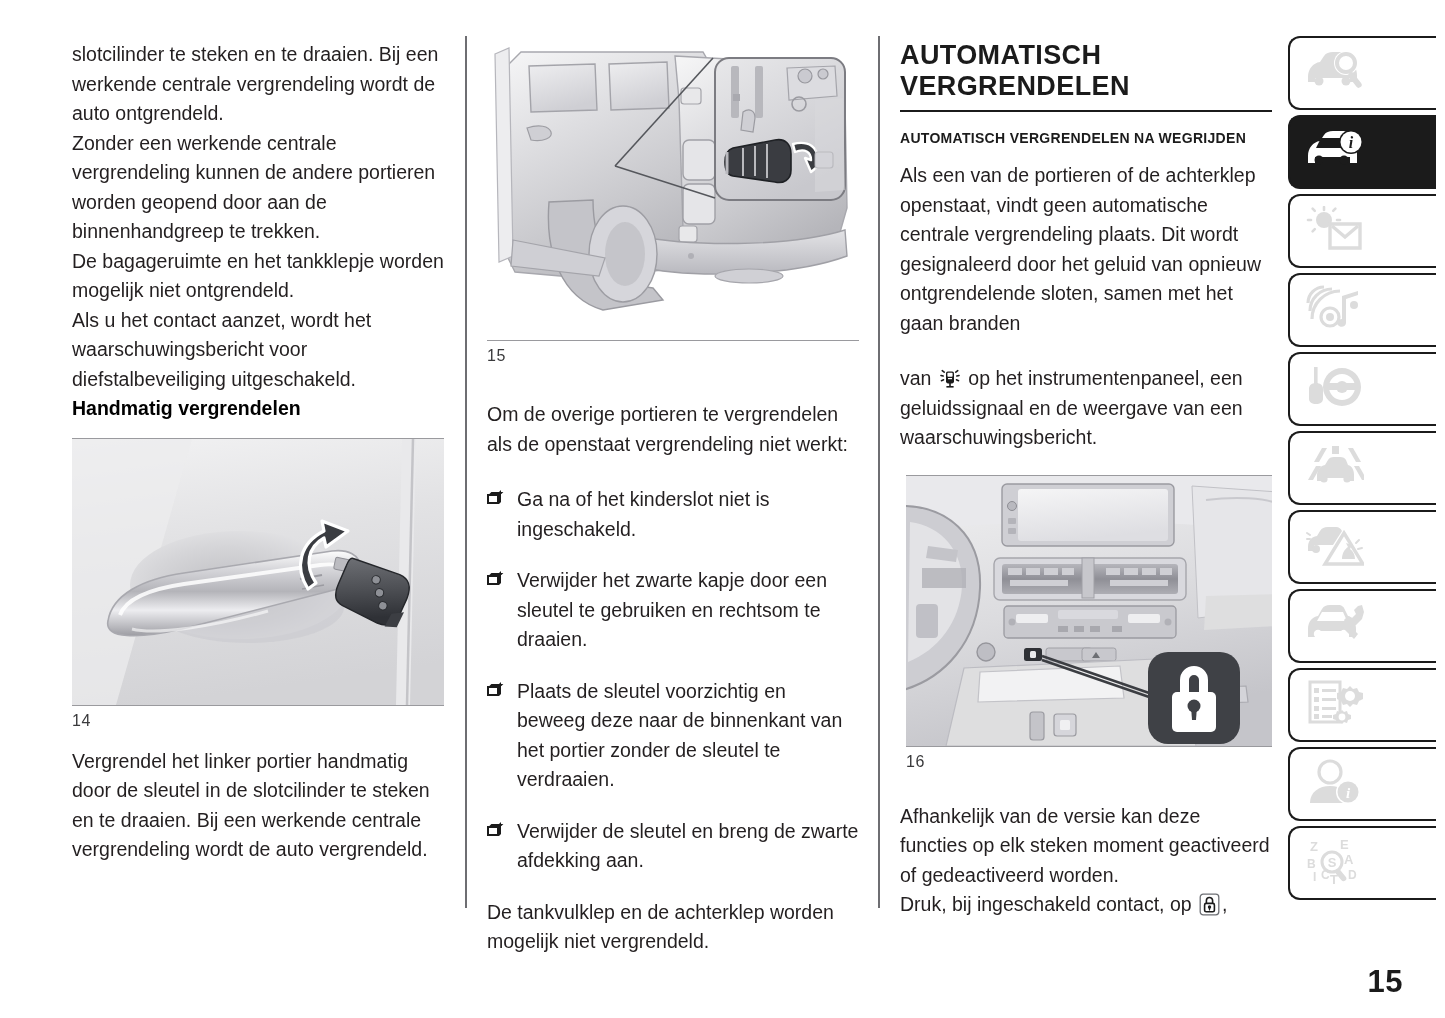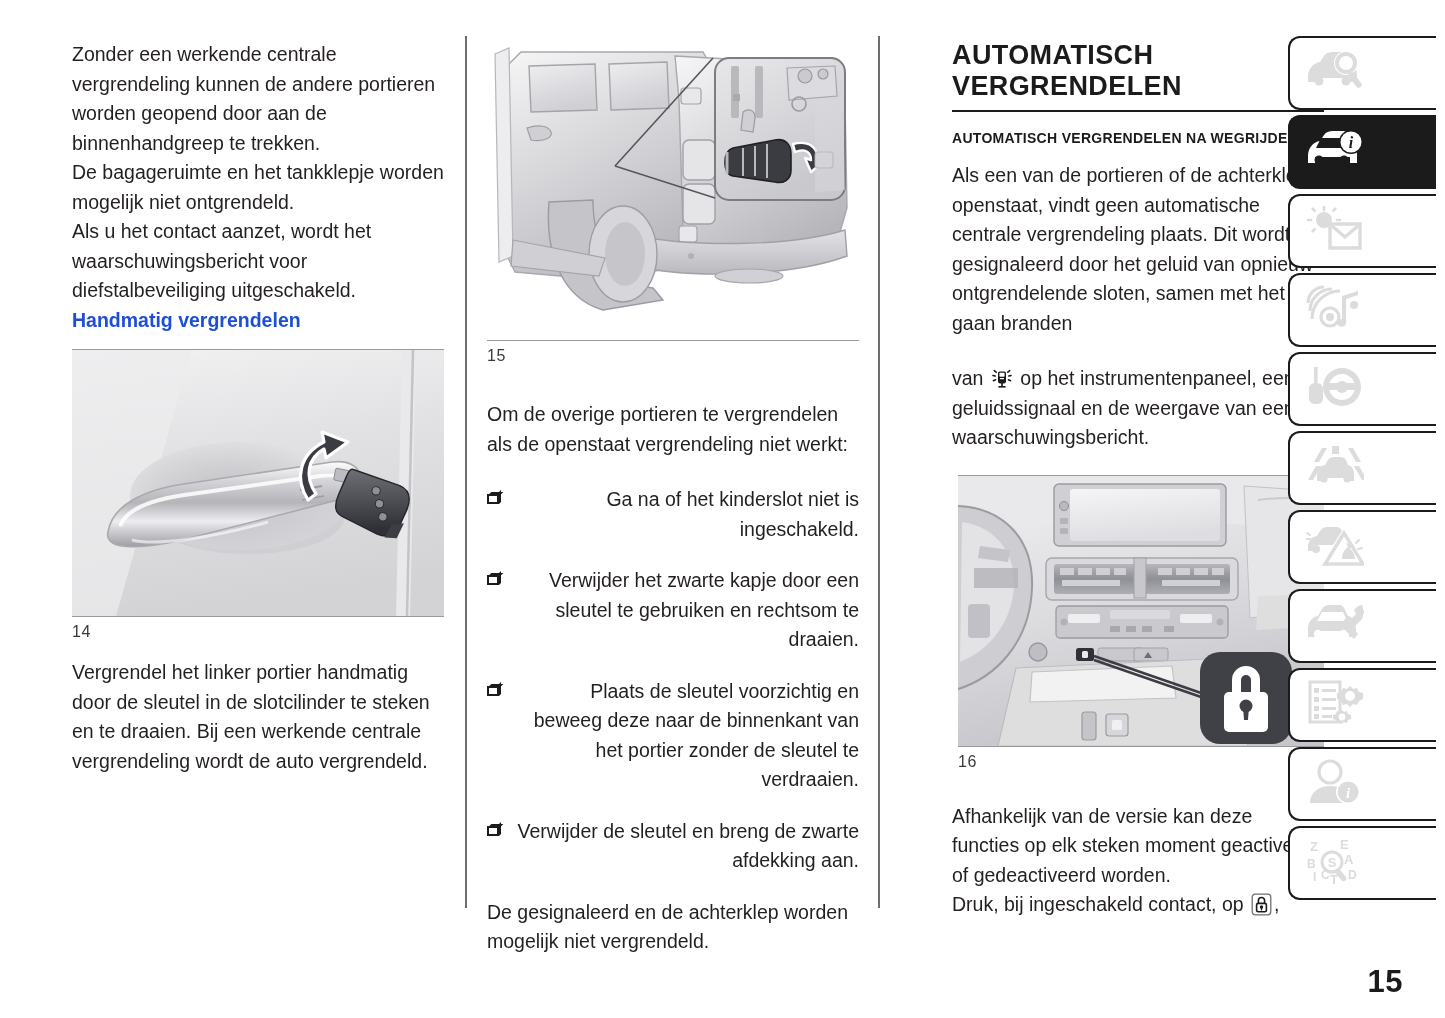--- a/index.html
+++ b/index.html
@@ -9,49 +9,49 @@
     color:#1a1a1a;
     position:relative;
     overflow:hidden;
   }
   .page{position:absolute;inset:0;}
 
   
   .col{position:absolute;top:40px;width:372px;}
   .col1{left:72px;}
   .col2{left:487px;}
-  .col3{left:952px;width:372px;}
+  .col3{left:900px;width:372px;}
 
   .vrule{position:absolute;top:36px;width:2px;height:872px;background:#6e6e72;}
   .vrule1{left:465px;}
   .vrule2{left:878px;}
 
   
   p{margin:0 0 0 0;font-size:19.5px;line-height:29.5px;color:#231f20;}
   .tight{margin-bottom:0;}
-  b.sub{font-size:19.5px;line-height:29.5px;font-weight:bold;display:block;color:#1d4ed8;}
+  b.sub{font-size:19.5px;line-height:29.5px;font-weight:bold;display:block;color:#000000;}
 
   
   .h1{
     font-size:27px;line-height:31px;font-weight:bold;letter-spacing:0.4px;
     color:#1b1b1b;text-transform:uppercase;margin:0;
   }
   .h1rule{border:0;border-top:2.5px solid #1b1b1b;margin:8px 0 14px 0;}
   .h2{
     font-size:14px;line-height:25px;font-weight:bold;letter-spacing:0.3px;
     color:#1b1b1b;text-transform:uppercase;margin:0 0 10px 0;
   }
 
   
   .figrule{border:0;border-top:1.5px solid #9a9a9e;margin:0;}
   .figcap{font-size:16px;line-height:20px;color:#3a3a3c;margin:5px 0 0 0;letter-spacing:0.5px;}
   .figbox{position:relative;overflow:hidden;background:#fff;}
 
   
-  ul.bl{list-style:none;margin:0;padding:0;text-align:right;}
+  ul.bl{list-style:none;margin:0;padding:0;}
   ul.bl li{
     position:relative;padding-left:30px;margin-bottom:22px;
     font-size:19.5px;line-height:29.5px;color:#231f20;
   }
   .bsq{position:absolute;left:0;top:7px;width:14px;height:12px;}
   .bsq i{position:absolute;display:block;}
   .bsq .f{left:0;top:2px;width:12px;height:10px;border:2.4px solid #1b1b1b;background:#fff;box-sizing:border-box;}
   .bsq .s1{left:2px;top:0;width:12px;height:2.4px;background:#1b1b1b;transform:skewX(-45deg);transform-origin:left bottom;}
   .bsq .s2{left:12px;top:0px;width:2.4px;height:12px;background:#1b1b1b;transform:skewY(-45deg);transform-origin:left top;}
 
@@ -76,20 +76,21 @@
 </style>
 </head>
 <body>
 
 <div class="page">
 
   <div class="vrule vrule1"></div>
   <div class="vrule vrule2"></div>
 
   <div class="col col1">
+    <p class="tight">slotcilinder te steken en te draaien. Bij een werkende centrale vergrendeling wordt de auto ontgrendeld.</p>
     <p class="tight">Zonder een werkende centrale vergrendeling kunnen de andere portieren worden geopend door aan de binnenhandgreep te trekken.</p>
     <p class="tight">De bagageruimte en het tankklepje worden mogelijk niet ontgrendeld.</p>
     <p class="tight">Als u het contact aanzet, wordt het waarschuwingsbericht voor diefstalbeveiliging uitgeschakeld.</p>
     <b class="sub">Handmatig vergrendelen</b>
 
     <div style="margin-top:14px;">
       <hr class="figrule">
       <div class="figbox" style="height:266px;">
         <svg width="372" height="266" viewBox="0 0 372 266" xmlns="http://www.w3.org/2000/svg">
           <defs>
@@ -256,21 +257,21 @@
       <li>
         <span class="bsq">
             <i class="s1"></i>
             <i class="s2"></i>
             <i class="f"></i>
           </span>
         <span>Verwijder de sleutel en breng de zwarte afdekking aan.</span>
       </li>
     </ul>
 
-    <p style="margin-top:8px;">De gesignaleerd en de achterklep worden mogelijk niet vergrendeld.</p>
+    <p style="margin-top:8px;">De tankvulklep en de achterklep worden mogelijk niet vergrendeld.</p>
   </div>
 
   <div class="col col3">
     <h1 class="h1">AUTOMATISCH VERGRENDELEN</h1>
     <hr class="h1rule">
     <h2 class="h2">AUTOMATISCH VERGRENDELEN NA WEGRIJDEN</h2>
 
     <p class="tight">Als een van de portieren of de achterklep openstaat, vindt geen automatische centrale vergrendeling plaats. Dit wordt gesignaleerd door het geluid van opnieuw ontgrendelende sloten, samen met het gaan branden</p>
 
     <p style="margin-top:26px;">

